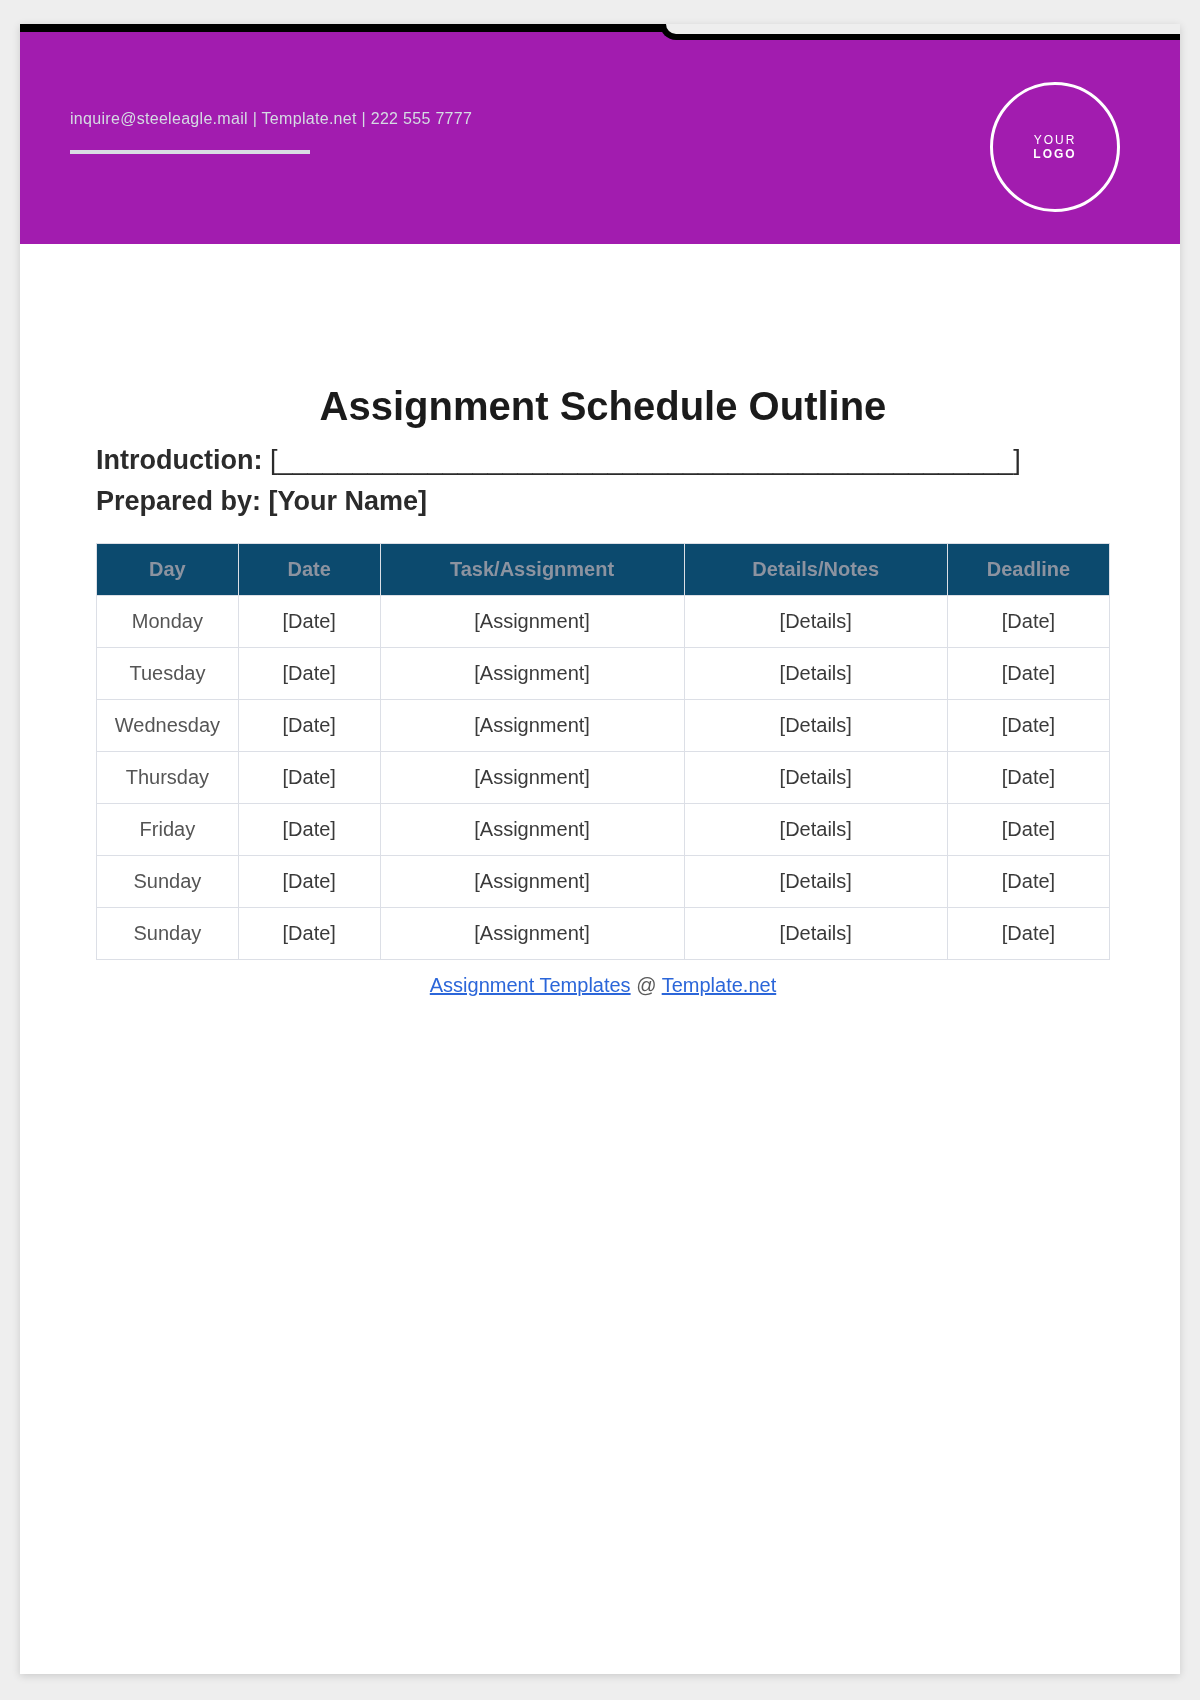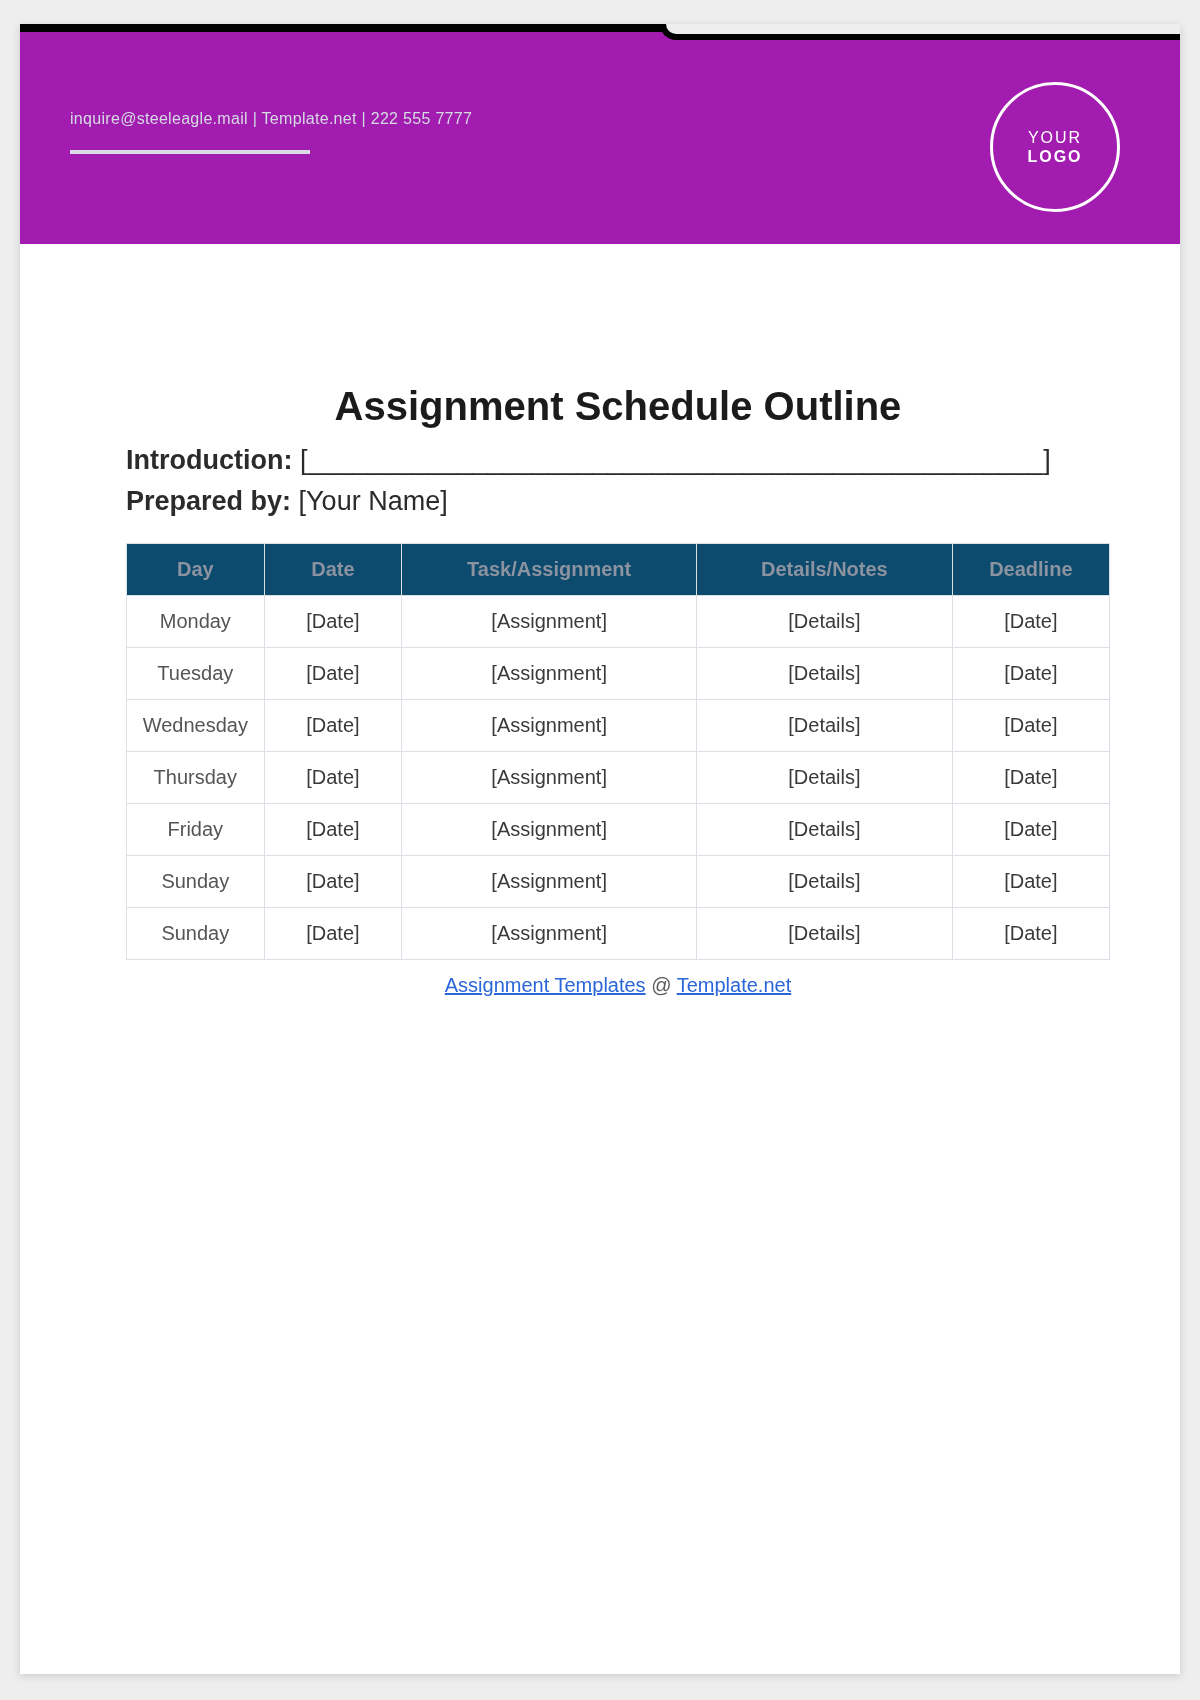--- a/index.html
+++ b/index.html
@@ -59,44 +59,44 @@
     right: 60px;
     width: 130px;
     height: 130px;
     border: 3px solid #ffffff;
     border-radius: 50%;
     display: flex;
     align-items: center;
     justify-content: center;
     color: #ffffff;
     text-align: center;
-    font-size: 16px;
+    font-size: 12px;
     line-height: 1.2;
     letter-spacing: 2px;
   }
   .logo-circle .line1 { font-weight: 400; }
   .logo-circle .line2 { font-weight: 700; }
   .content {
-    padding: 140px 70px 0 106px;
+    padding: 140px 70px 0 76px;
   }
   .title {
     text-align: center;
     font-size: 40px;
     font-weight: 700;
     color: #1b1b1b;
     margin-bottom: 16px;
   }
   .meta-line {
     font-size: 27px;
     font-weight: 700;
     color: #2b2b2b;
     margin-bottom: 10px;
   }
   .meta-line .label { font-weight: 700; }
-  .meta-line .value { font-weight: 400; }
+  .meta-line .value { font-weight: 700; }
   .intro-blank {
     font-weight: 400;
     letter-spacing: 0;
   }
   .table-wrap {
     margin-top: 26px;
   }
   table.schedule {
     width: 100%;
     border-collapse: collapse;

